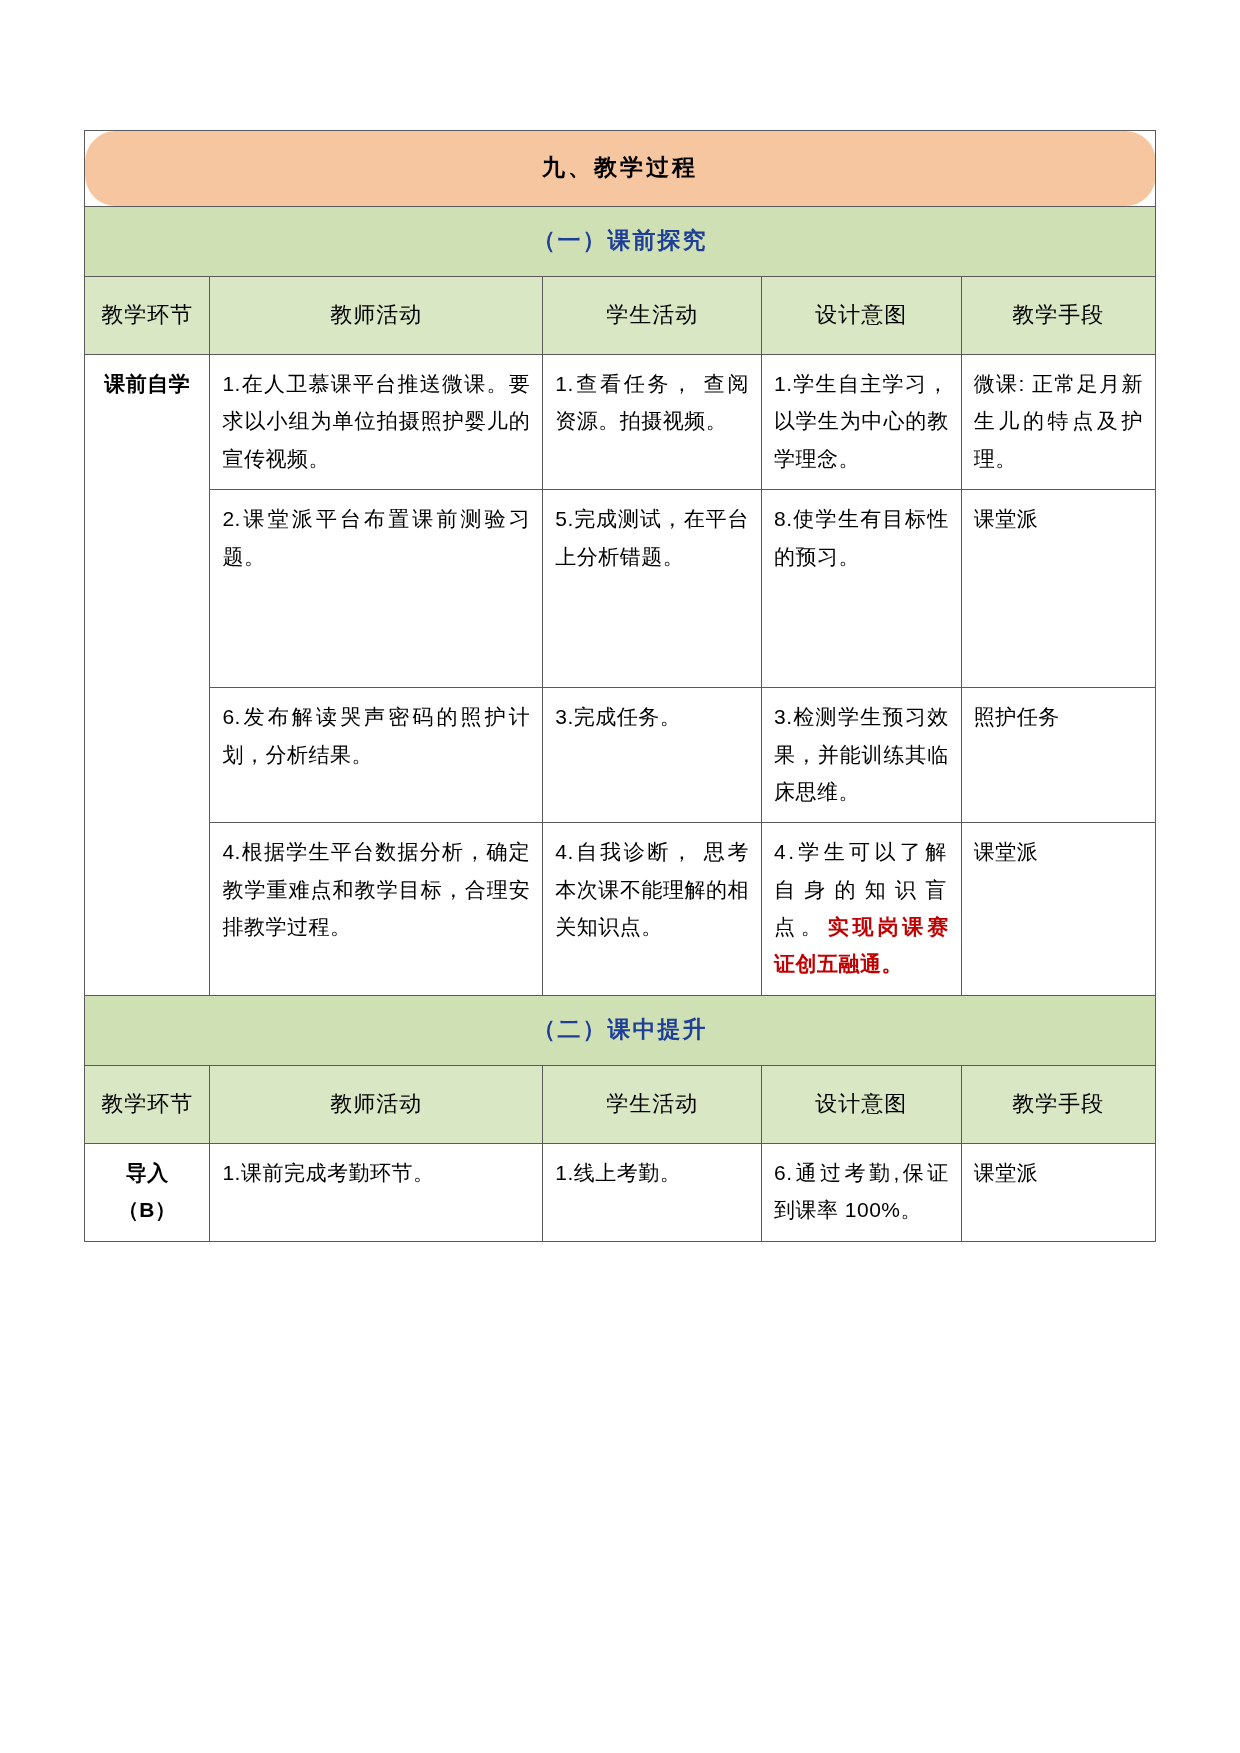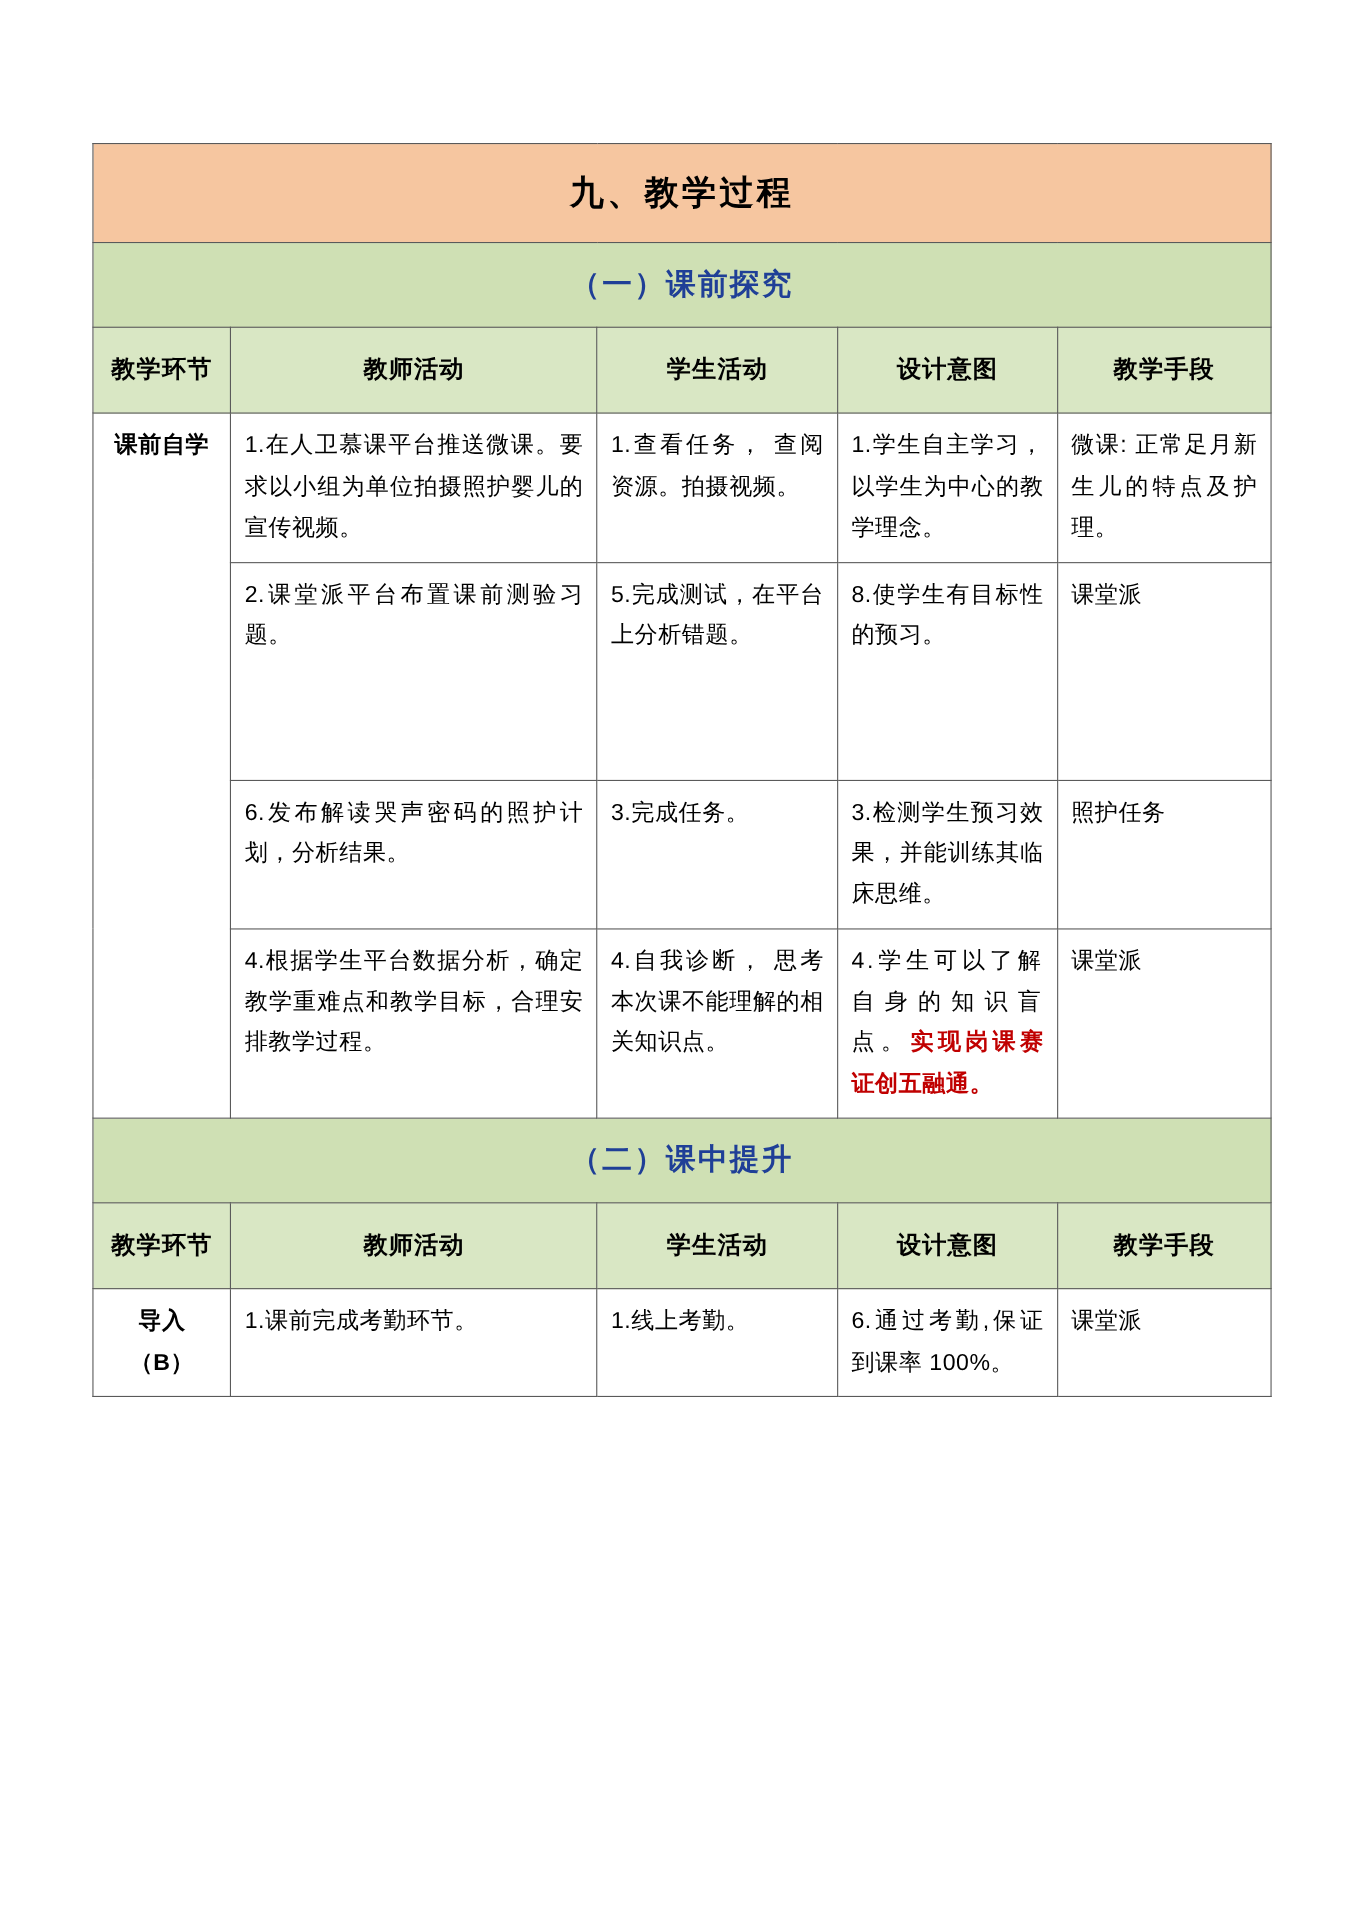--- a/index.html
+++ b/index.html
@@ -34,40 +34,41 @@
     vertical-align: top;
     padding: 10px 12px 12px 12px;
     font-size: 21px;
     line-height: 1.78;
     letter-spacing: 0.5px;
   }
   .title-row td {
     background: #f6c6a0;
     text-align: center;
     font-weight: bold;
-    font-size: 31px;
+    font-size: 23px;
     letter-spacing: 3px;
     padding: 16px 0 18px 0;
     vertical-align: middle;
+    border-radius: 31px;
   }
   .section-row td {
     background: #cfe0b4;
     text-align: center;
     font-weight: bold;
-    font-size: 27px;
+    font-size: 23px;
     letter-spacing: 2px;
     padding: 13px 0 15px 0;
     vertical-align: middle;
   }
   .section-row .sec-num { color: #1f3f97; }
   .section-row .sec-name { color: #1f3f97; }
   .header-row td {
     background: #d9e7c4;
     text-align: center;
-    font-weight: bold;
+    font-weight: normal;
     font-size: 22px;
     vertical-align: middle;
     padding: 18px 4px 20px 4px;
     letter-spacing: 1px;
   }
   .stage-cell {
     text-align: center;
     font-weight: bold;
     font-size: 22px;
     vertical-align: middle;

